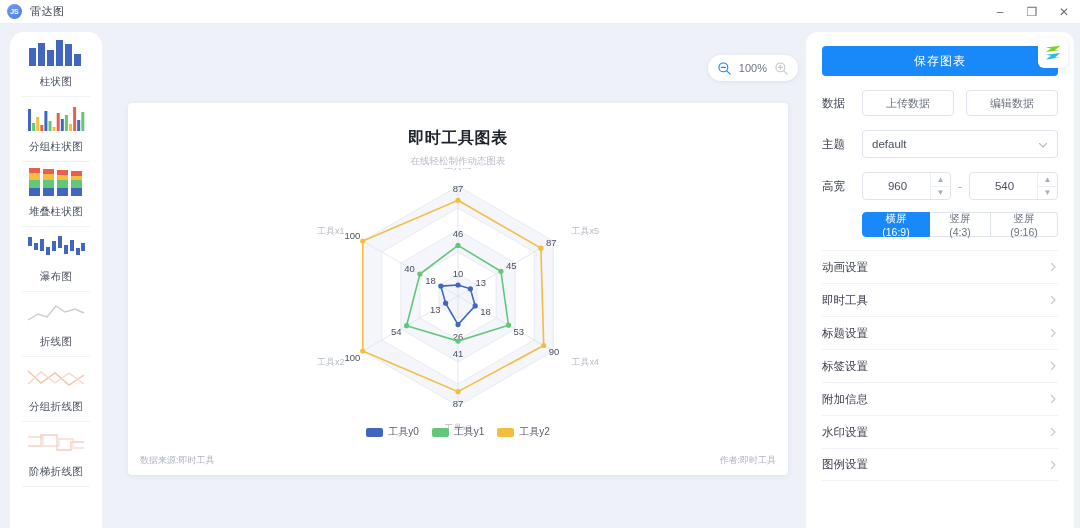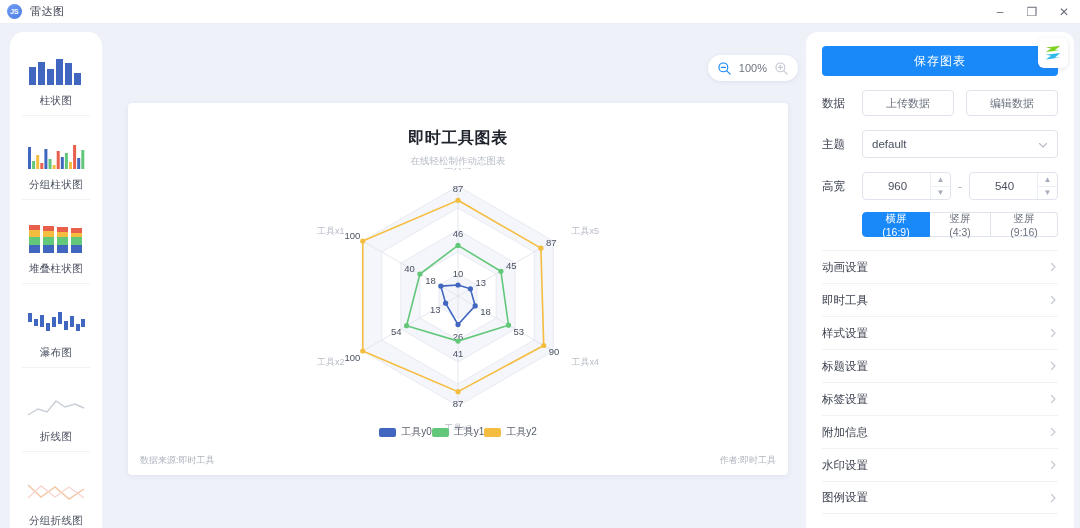--- a/index.html
+++ b/index.html
@@ -43,21 +43,21 @@
   
   .sidebar {
     width: 92px; flex: none;
     margin: 8px 0 0 10px;
     background: #ffffff;
     border-radius: 14px 14px 0 0;
     overflow: hidden;
     position: relative;
   }
   .side-item {
-    padding: 23px 0 7px 0;
+    padding: 4px 0 7px 0;
     display: flex; flex-direction: column; align-items: center;
     cursor: pointer;
   }
   .side-thumb { width: 62px; height: 34px; display: block; }
   .side-label {
     margin-top: 5px; font-size: 10.5px; color: #4b5160; letter-spacing: .3px;
   }
   .side-div { height: 1px; background: #f0f2f6; margin: 0 12px; }
 
   
@@ -90,21 +90,21 @@
   }
   .chart-sub {
     text-align: center; font-size: 9.5px; color: #b6bbc4; margin-top: 6px;
   }
   .radar-wrap { position: relative; width: 660px; height: 262px; }
   .chart-foot {
     position: absolute; bottom: 0; left: 0; right: 0; height: 54px;
   }
   .legend {
     position: absolute; left: 0; right: 0; top: 4px;
-    display: flex; justify-content: center; align-items: center; 
+    display: flex; justify-content: center; align-items: center; gap: 13px;
   }
   .lg-item { display: flex; align-items: center; gap: 5px; }
   .lg-swatch { width: 17px; height: 9px; border-radius: 2px; display: block; }
   .lg-text { font-size: 10px; color: #555b67; }
   .foot-left {
     position: absolute; left: 12px; bottom: 8px; font-size: 9px; color: #b0b5be;
   }
   .foot-right {
     position: absolute; right: 12px; bottom: 8px; font-size: 9px; color: #b0b5be;
   }
@@ -458,26 +458,20 @@
             <path d="M3.5 1.5 L7 5 L3.5 8.5" fill="none" stroke="#c2c7d1" stroke-width="1.1" stroke-linecap="round" stroke-linejoin="round"></path>
           </svg>
         </div>
         <div class="acc-item">
           <span class="acc-label">即时工具</span>
           <svg width="10" height="10" viewBox="0 0 10 10">
             <path d="M3.5 1.5 L7 5 L3.5 8.5" fill="none" stroke="#c2c7d1" stroke-width="1.1" stroke-linecap="round" stroke-linejoin="round"></path>
           </svg>
         </div>
         <div class="acc-item">
-          <span class="acc-label">样式设置</span>
-          <svg width="10" height="10" viewBox="0 0 10 10">
-            <path d="M3.5 1.5 L7 5 L3.5 8.5" fill="none" stroke="#c2c7d1" stroke-width="1.1" stroke-linecap="round" stroke-linejoin="round"></path>
-          </svg>
-        </div>
-        <div class="acc-item">
           <span class="acc-label">标题设置</span>
           <svg width="10" height="10" viewBox="0 0 10 10">
             <path d="M3.5 1.5 L7 5 L3.5 8.5" fill="none" stroke="#c2c7d1" stroke-width="1.1" stroke-linecap="round" stroke-linejoin="round"></path>
           </svg>
         </div>
         <div class="acc-item">
           <span class="acc-label">标签设置</span>
           <svg width="10" height="10" viewBox="0 0 10 10">
             <path d="M3.5 1.5 L7 5 L3.5 8.5" fill="none" stroke="#c2c7d1" stroke-width="1.1" stroke-linecap="round" stroke-linejoin="round"></path>
           </svg>

